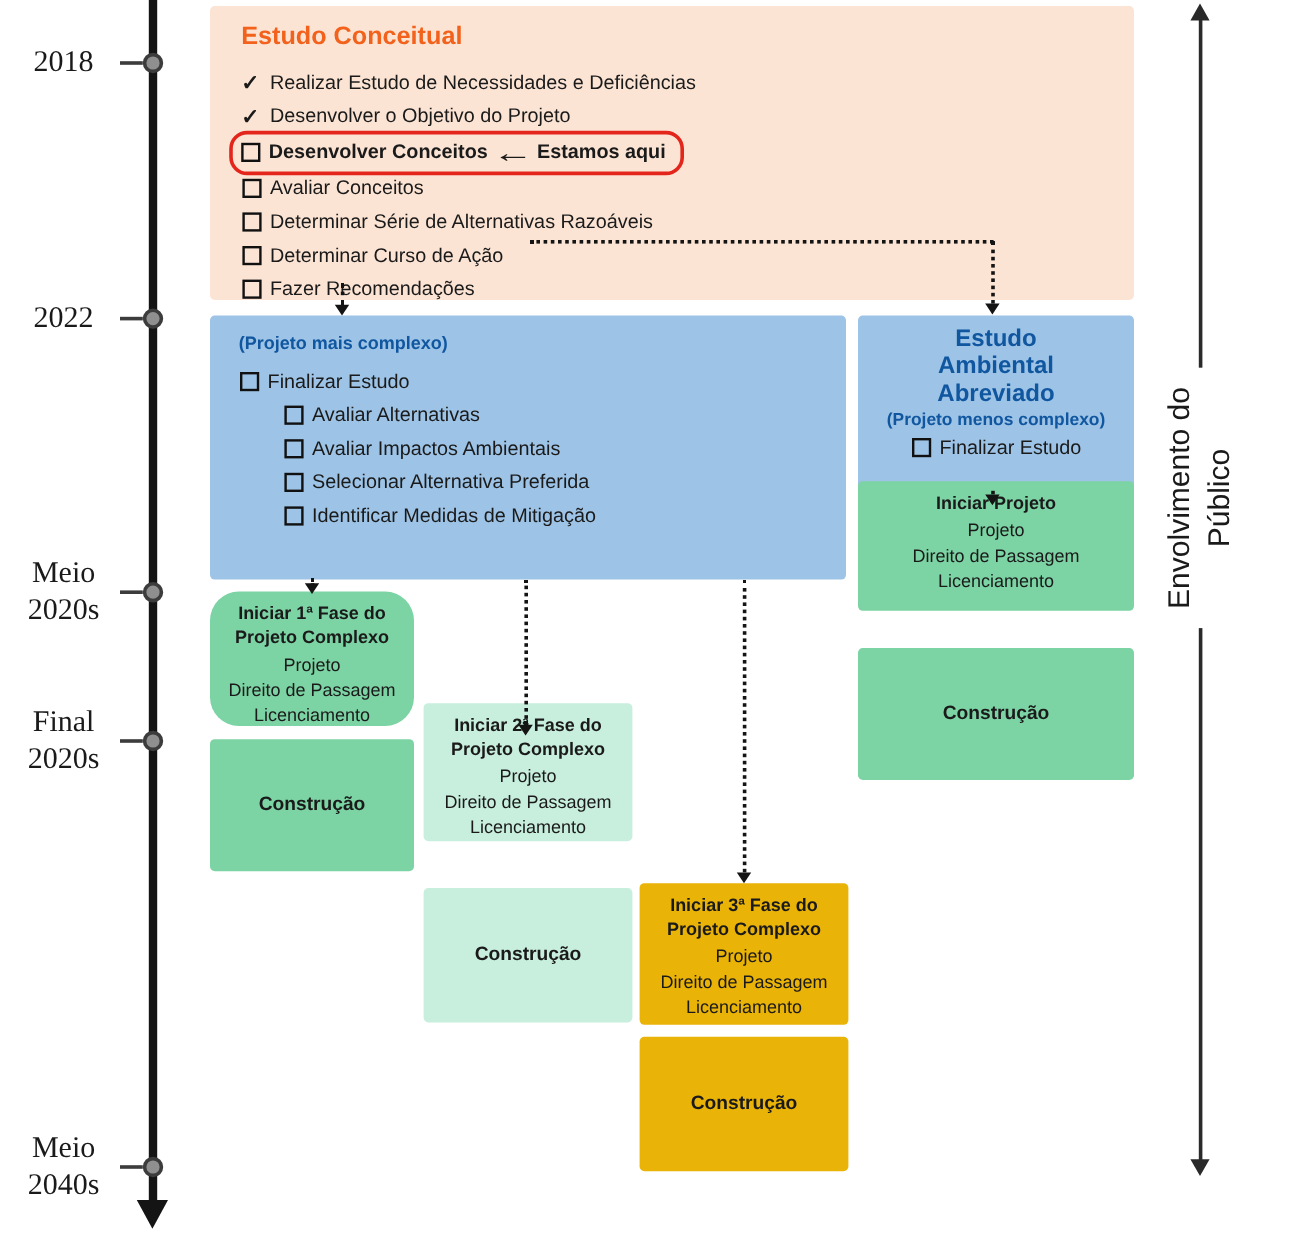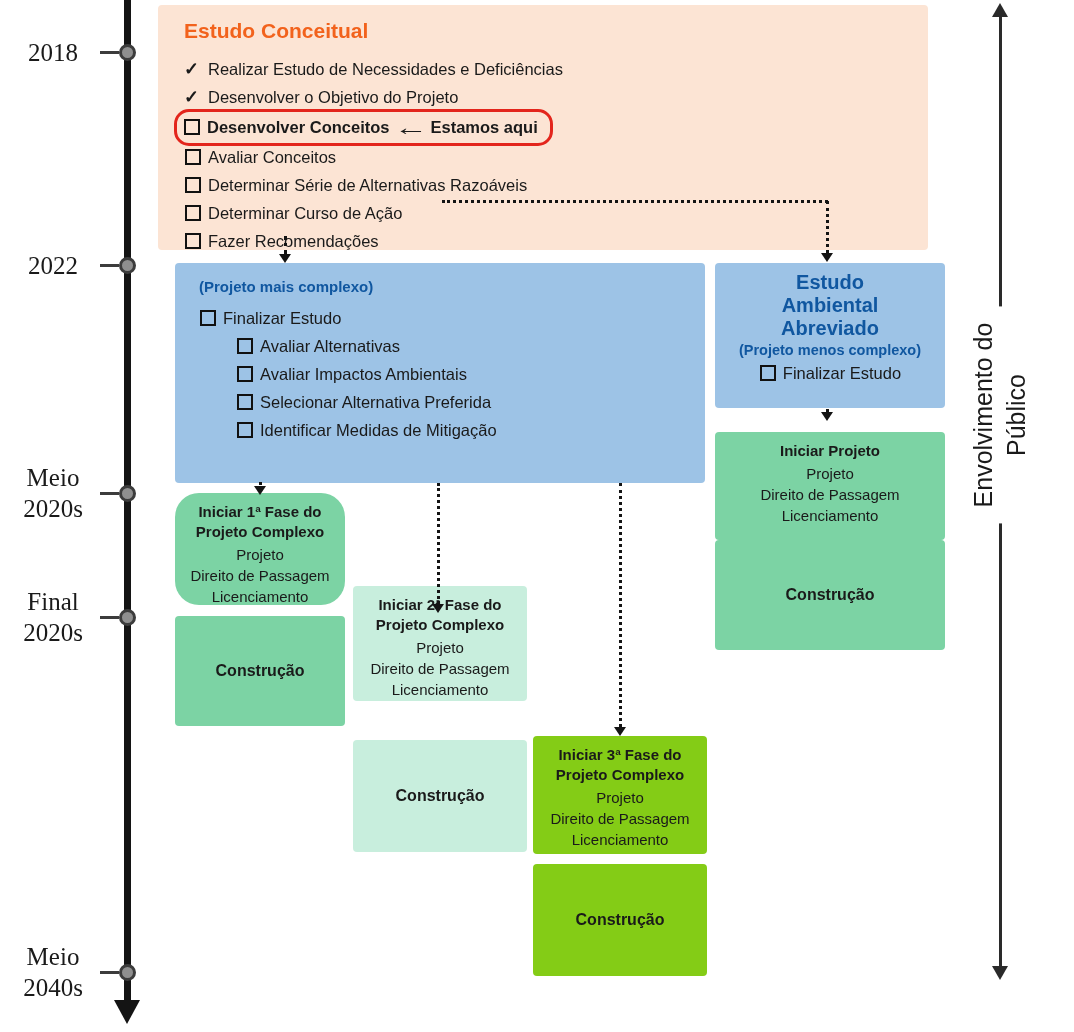--- a/index.html
+++ b/index.html
@@ -24,51 +24,51 @@
   
   .chk-row{display:flex;align-items:center;height:28px;font-size:16.5px;}
   .check{width:18px;margin-right:6px;font-weight:700;font-size:18px;line-height:18px;flex:none;}
   .sq{width:12px;height:12px;border:2px solid #111;flex:none;margin:0 7px 0 1px;background:transparent;}
   .bold{font-weight:700;}
   .hl{display:inline-flex;align-items:center;border:3px solid #e3251c;border-radius:15px;
       padding:2px 12px 2px 6px;margin-left:-10px;font-weight:700;}
   .arr{font-size:23px;font-weight:700;margin:0 8px 0 10px;display:inline-block;transform:scaleX(1.5);}
 
   
-  .box-conceptual{position:absolute;left:158px;top:5px;width:770px;height:245px;background:#fce4d4;
+  .box-conceptual{position:absolute;left:175px;top:5px;width:770px;height:245px;background:#fce4d4;
     border-radius:4px;padding:14px 0 0 26px;box-sizing:border-box;}
   .box-conceptual .box-title{font-size:21px;font-weight:700;color:#f2621c;margin-bottom:12px;}
 
   
   .box-detailed{position:absolute;left:175px;top:263px;width:530px;height:220px;background:#9dc3e6;
     border-radius:4px;padding:13px 0 0 24px;box-sizing:border-box;}
   .study-title{font-size:21px;font-weight:700;color:#1057a0;line-height:25px;}
   .study-sub{font-size:15px;font-weight:700;color:#1057a0;margin:2px 0 9px;}
   .sub{margin-left:37px;}
   .box-abbrev{position:absolute;left:715px;top:263px;width:230px;height:145px;background:#9dc3e6;
     border-radius:4px;text-align:center;padding-top:8px;box-sizing:border-box;}
   .box-abbrev .study-title{max-width:150px;margin:0 auto;font-size:20px;line-height:23px;}
   .box-abbrev .study-sub{margin:2px 0 3px;font-size:14.5px;}
   .row-center{display:flex;justify-content:center;height:24px;}
 
   
   .gbox{position:absolute;border-radius:4px;text-align:center;box-sizing:border-box;}
   .g-med{background:#7cd3a4;}
   .g-light{background:#c8eedd;}
-  .g-lighter{background:#84cc16;}
+  .g-lighter{background:#eab308;}
   .g-title{font-size:15px;font-weight:700;line-height:20px;padding:9px 6px 2px;}
   .g-line{font-size:15px;line-height:21px;}
   .construction{display:flex;align-items:center;justify-content:center;font-weight:700;font-size:16px;}
   .b-p1{left:175px;top:493px;width:170px;height:112px;border-radius:24px;}
   .b-c1{left:175px;top:616px;width:170px;height:110px;}
   .b-p2{left:353px;top:586px;width:174px;height:115px;}
   .b-c2{left:353px;top:740px;width:174px;height:112px;}
   .b-p3{left:533px;top:736px;width:174px;height:118px;}
   .b-c3{left:533px;top:864px;width:174px;height:112px;}
-  .b-start{left:715px;top:432px;width:230px;height:108px;}
+  .b-start{left:715px;top:401px;width:230px;height:108px;}
   .b-cr{left:715px;top:540px;width:230px;height:110px;}
 
   
   .dot-v{position:absolute;width:0;border-left:3px dotted #141414;}
   .dot-h{position:absolute;height:0;border-top:3px dotted #141414;}
   .arrow-down{position:absolute;width:0;height:0;
     border-left:6px solid transparent;border-right:6px solid transparent;border-top:9px solid #141414;}
   .cv1{left:284px;top:236px;height:18px;} .ca1{left:279px;top:254px;}
   .ch2{left:442px;top:200px;width:386px;}
   .cv2{left:826px;top:201px;height:52px;} .ca2{left:821px;top:253px;}

